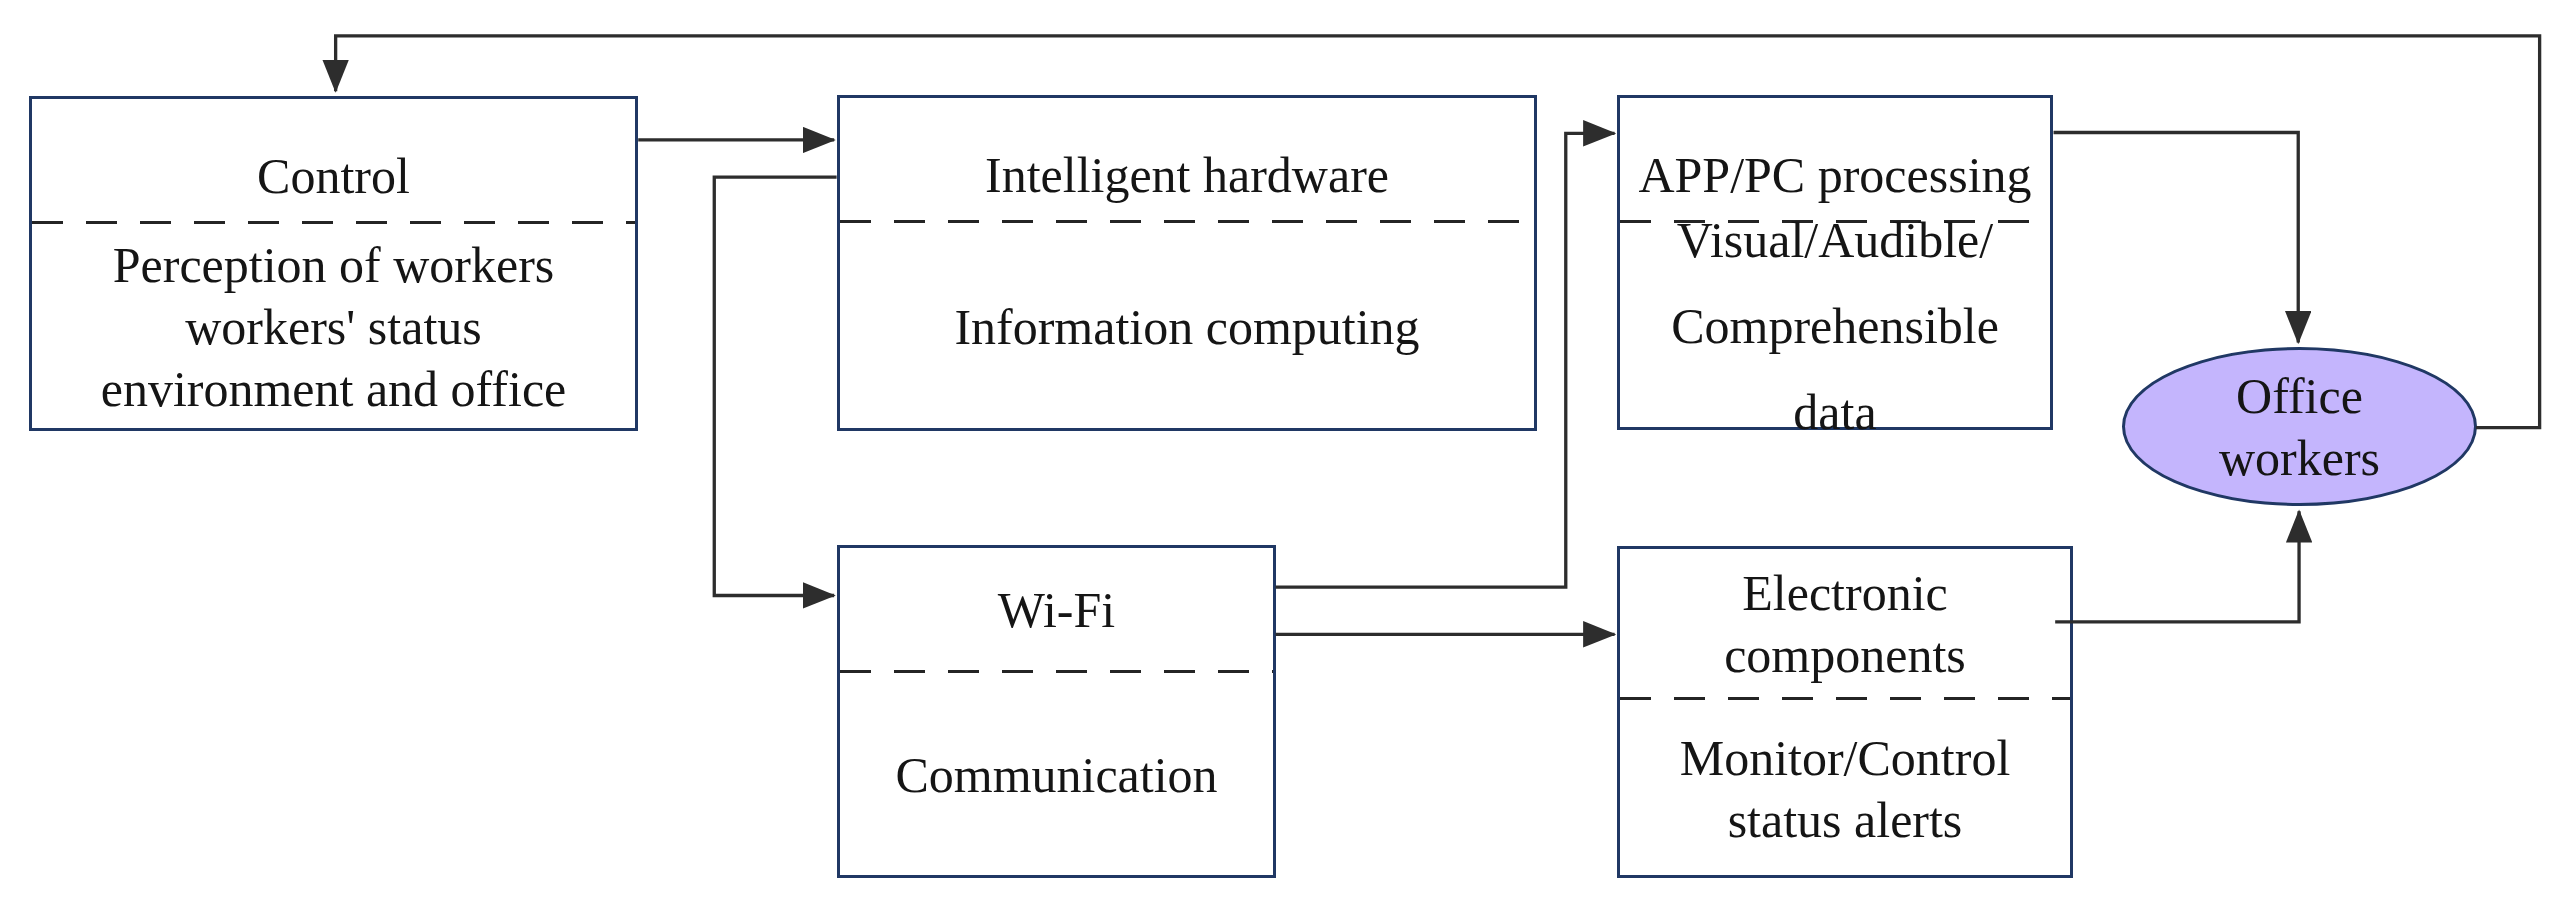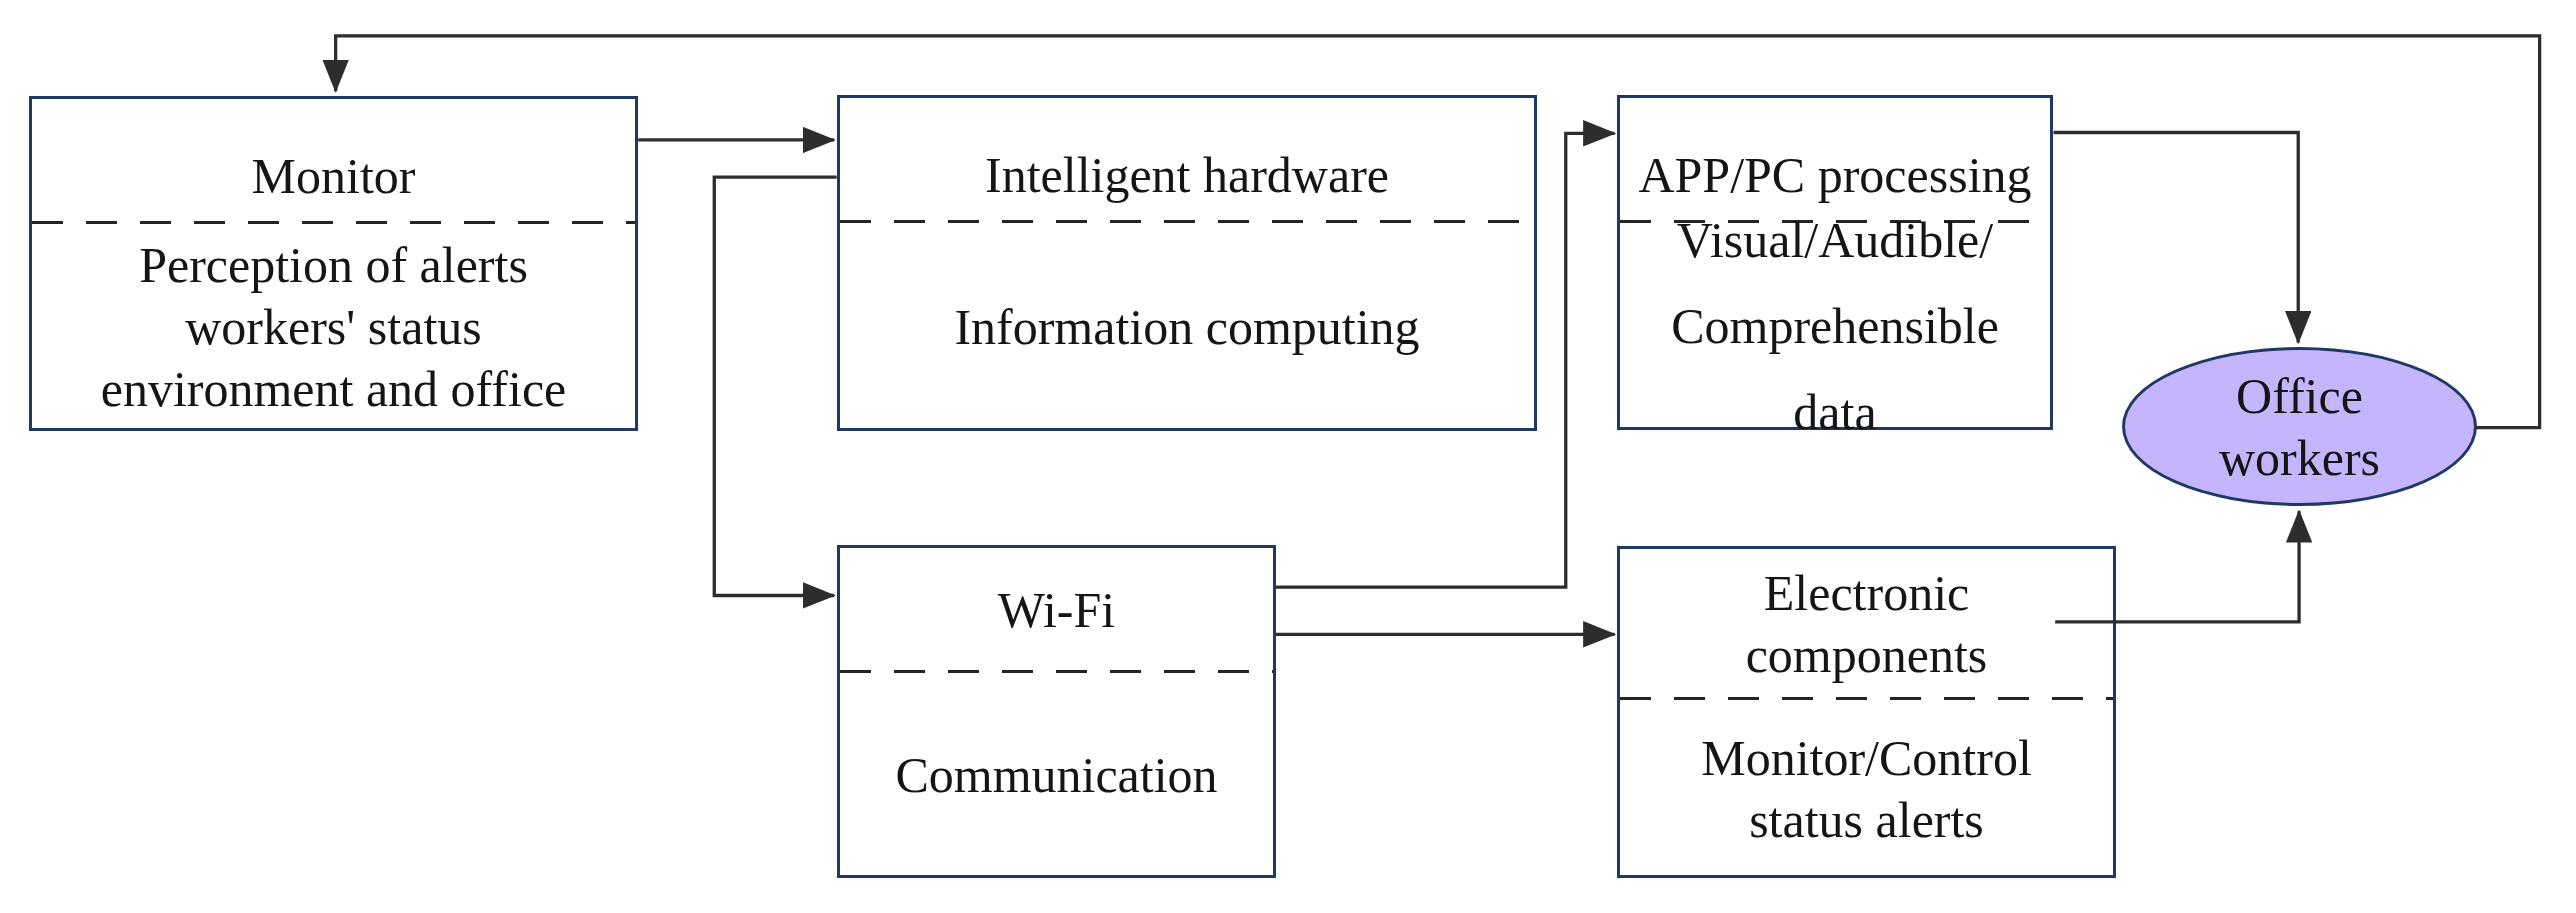--- a/index.html
+++ b/index.html
@@ -59,25 +59,25 @@
   }
   .arrowhead{fill:var(--connector);}
 </style>
 </head>
 <body>
 
 <div class="canvas">
 
   <div class="node" style="left:29px;top:96px;width:609px;height:335px;">
     <div class="title-area pad-title" style="height:123px;">
-      <div class="tline">Monitor</div>
+      <div class="tline">Control</div>
     </div>
     <div class="divider" style="top:122px;"></div>
     <div class="body-area" style="top:126px;">
-      <div class="bline">Perception of alerts</div>
+      <div class="bline">Perception of workers</div>
       <div class="bline">workers' status</div>
       <div class="bline">environment and office</div>
     </div>
   </div>
 
   <div class="node" style="left:837px;top:95px;width:700px;height:336px;">
     <div class="title-area pad-title" style="height:124px;">
       <div class="tline">Intelligent hardware</div>
     </div>
     <div class="divider" style="top:122px;"></div>
@@ -101,21 +101,21 @@
   <div class="node" style="left:837px;top:545px;width:439px;height:333px;">
     <div class="title-area" style="height:124px;">
       <div class="tline">Wi-Fi</div>
     </div>
     <div class="divider" style="top:122px;"></div>
     <div class="body-area" style="top:127px;">
       <div class="bline">Communication</div>
     </div>
   </div>
 
-  <div class="node" style="left:1617px;top:546px;width:499px;height:332px;">
+  <div class="node" style="left:1617px;top:546px;width:456px;height:332px;">
     <div class="title-area" style="height:150px;">
       <div class="tline">Electronic</div>
       <div class="tline">components</div>
     </div>
     <div class="divider" style="top:148px;"></div>
     <div class="body-area" style="top:153px;">
       <div class="bline">Monitor/Control</div>
       <div class="bline">status alerts</div>
     </div>
   </div>

